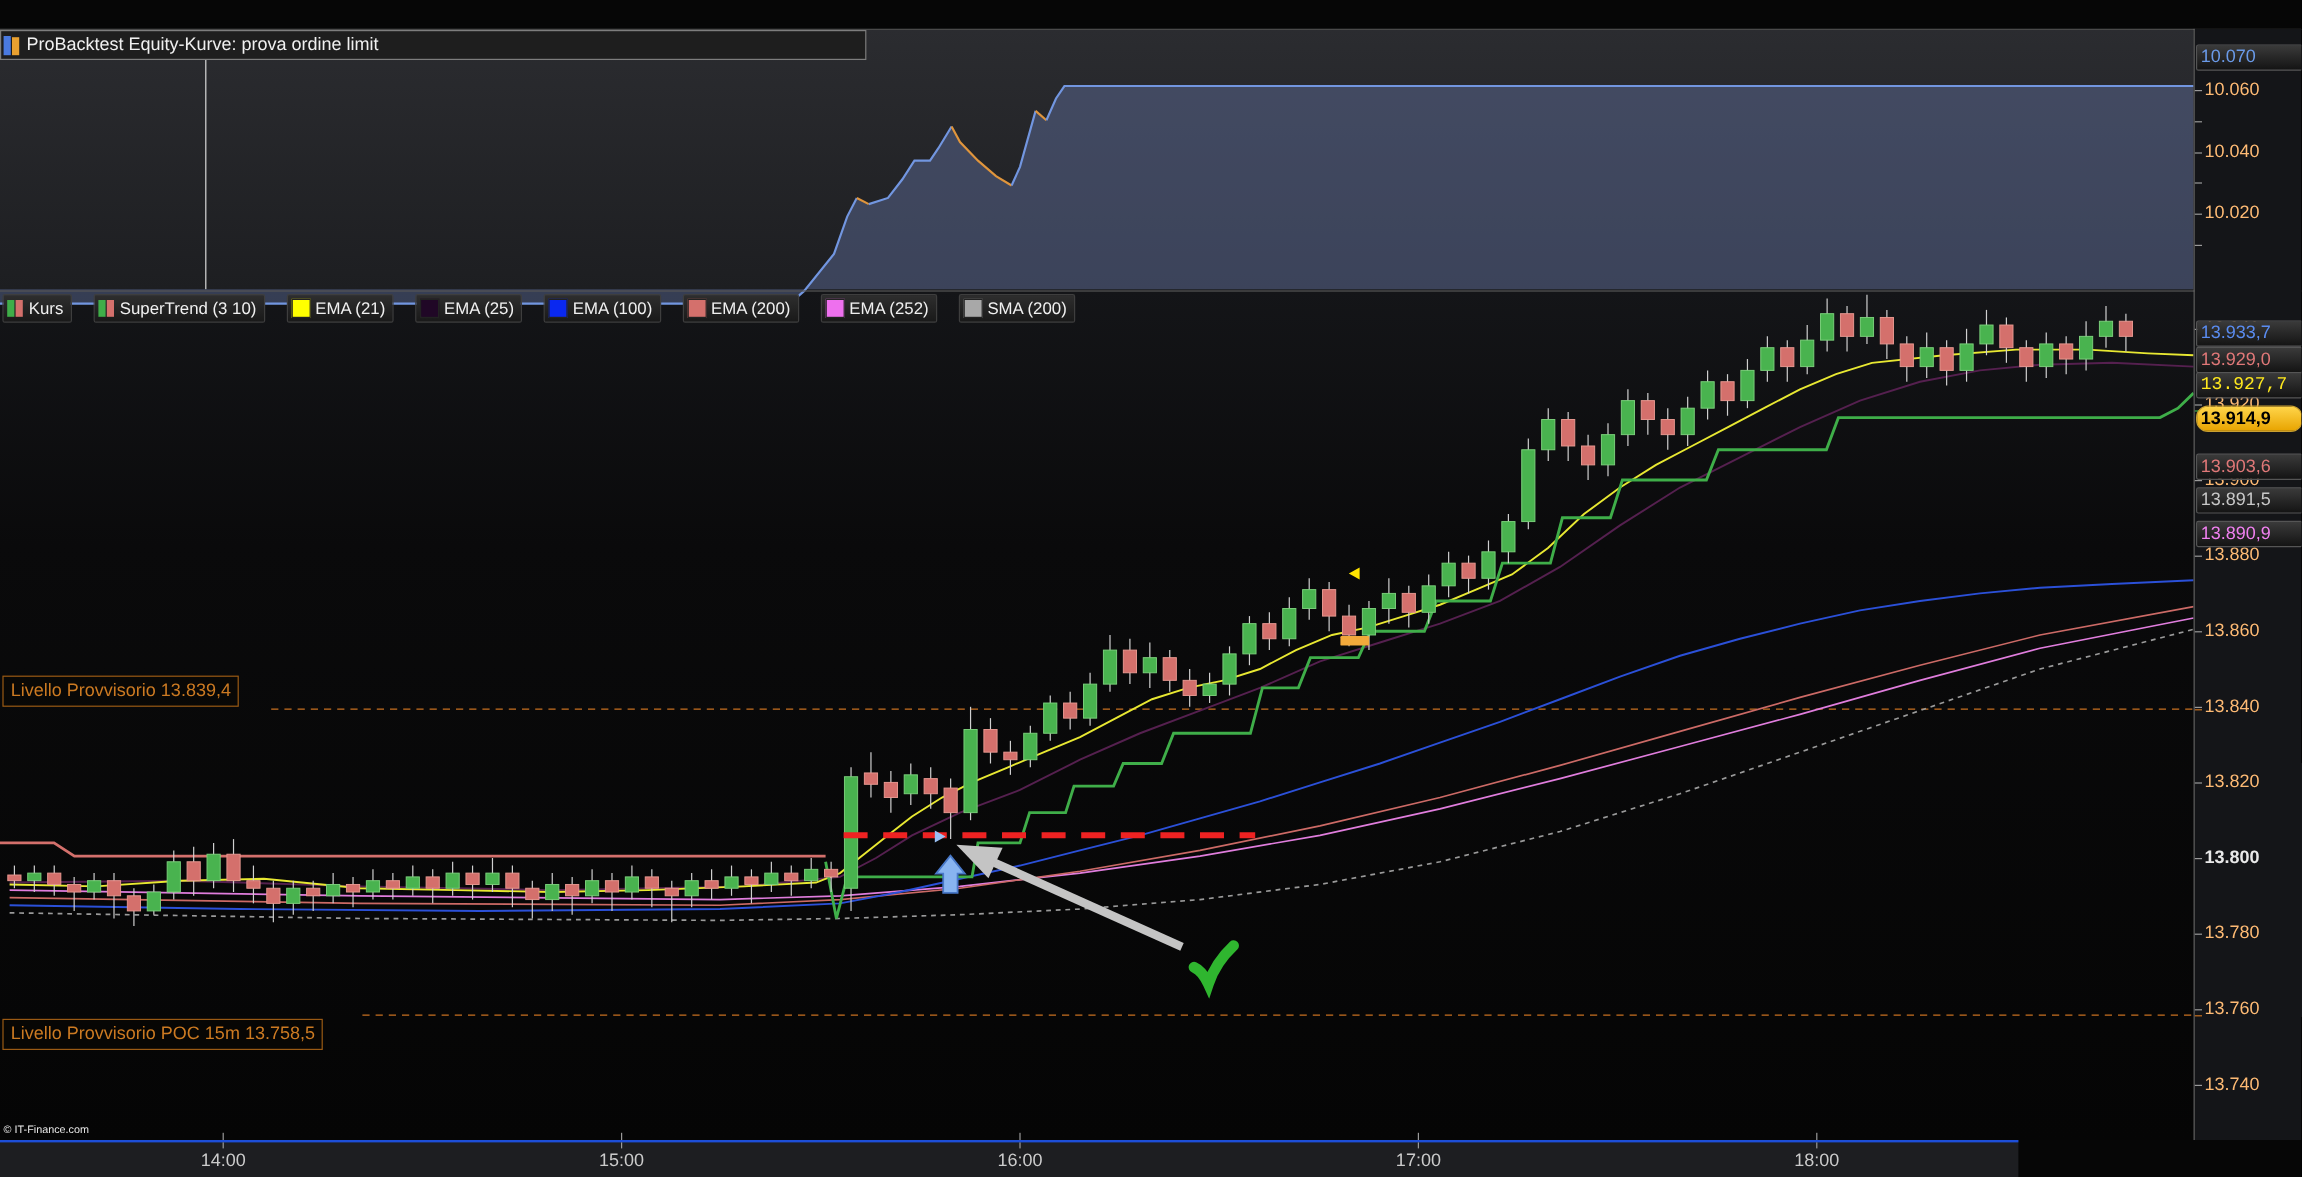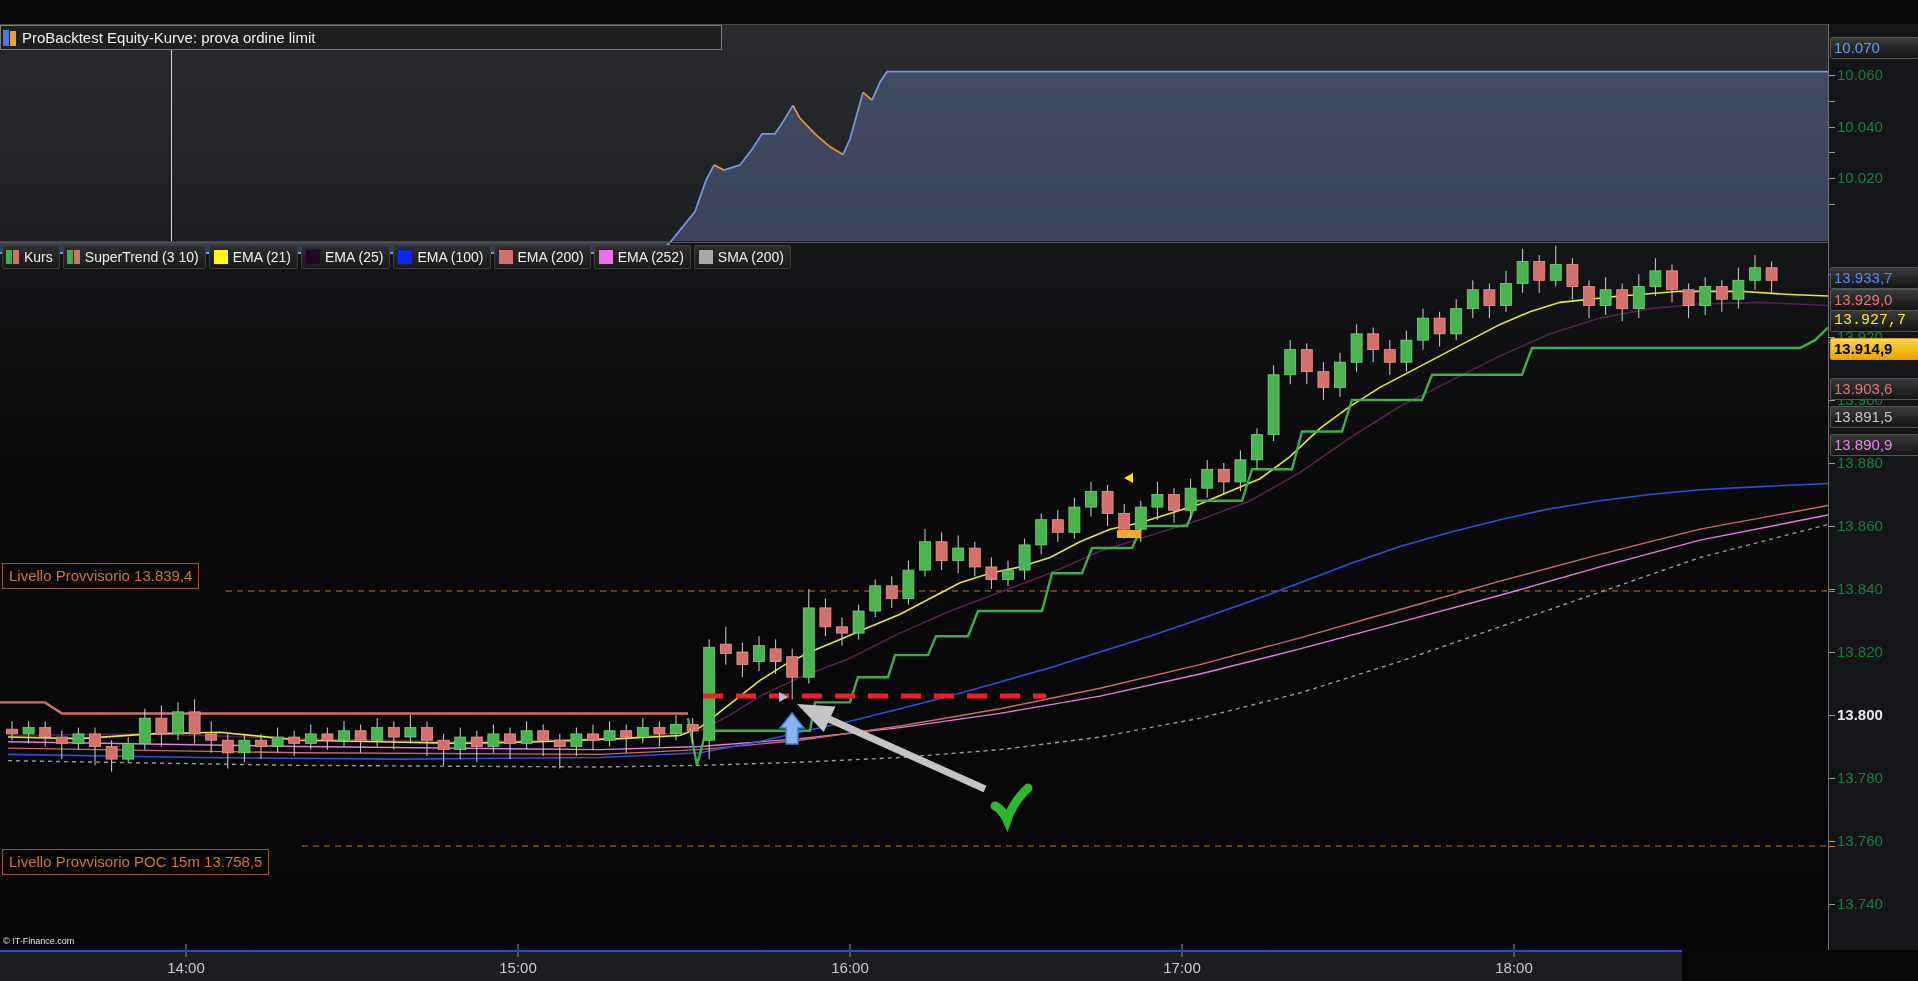--- a/index.html
+++ b/index.html
@@ -24,31 +24,31 @@
   #equity-pane{position:absolute;left:0;top:24px;width:1828px;height:218px;
                background:linear-gradient(180deg,#2b2c30,#1d1e21);}
   #price-pane{position:absolute;left:0;top:242px;width:1828px;height:708px;
               background:linear-gradient(180deg,#141518 0%,#0a0a0b 30%,#050505 100%);}
   #chart-svg{position:absolute;left:0;top:0;}
   #sep-title{position:absolute;left:0;top:24px;width:1918px;height:1px;background:#4a4a4a;}
   #sep-panes{position:absolute;left:0;top:242px;width:1918px;height:1px;background:#565656;}
   #axis-vline{position:absolute;left:1828px;top:24px;width:1px;height:926px;background:#6f6f6f;}
   
   #right-axis{position:absolute;left:1829px;top:24px;width:89px;height:926px;background:#141518;}
-  .ax-label{position:absolute;left:8px;color:#15803d;font-size:15px;white-space:nowrap;}
+  .ax-label{position:absolute;left:8px;color:#fdba74;font-size:15px;white-space:nowrap;}
   .ax-label.bold{font-weight:bold;color:#e8e8e8;}
   .ax-tick{position:absolute;left:0;width:6px;height:1px;background:#9a9a9a;}
   .ax-box{position:absolute;left:1px;width:84px;height:20px;line-height:20px;
           background:linear-gradient(180deg,#3a3a3a,#141414);
           border:1px solid #555;border-radius:2px;font-size:15px;
           padding-left:3px;white-space:nowrap;}
   .ax-box.current{background:linear-gradient(180deg,#ffd54a,#e8a400);
-                  border-color:#caa030;color:#000;font-weight:bold;}
-  
-  #legend{position:absolute;left:2px;top:245px;display:flex;gap:3px;}
+                  border-color:#caa030;color:#000;font-weight:bold;border-radius:10px;}
+  
+  #legend{position:absolute;left:2px;top:245px;display:flex;gap:18px;}
   .legend-item{display:flex;align-items:center;gap:4px;height:22px;padding:0 6px 0 3px;
                background:linear-gradient(180deg,#2e2e2e,#191919);
                border:1px solid #3e3e3e;border-radius:2px;}
   .legend-item span.txt{color:#f0f0f0;font-size:14px;white-space:nowrap;}
   .sw{width:14px;height:14px;display:inline-block;border:1px solid #222;}
   .sw-candle{width:14px;height:14px;display:inline-block;position:relative;}
   .sw-candle i{position:absolute;top:0;width:6px;height:14px;}
   .sw-candle .sg{left:0;background:#3fae49;}
   .sw-candle .sr{left:7px;background:#d4706c;}
   

